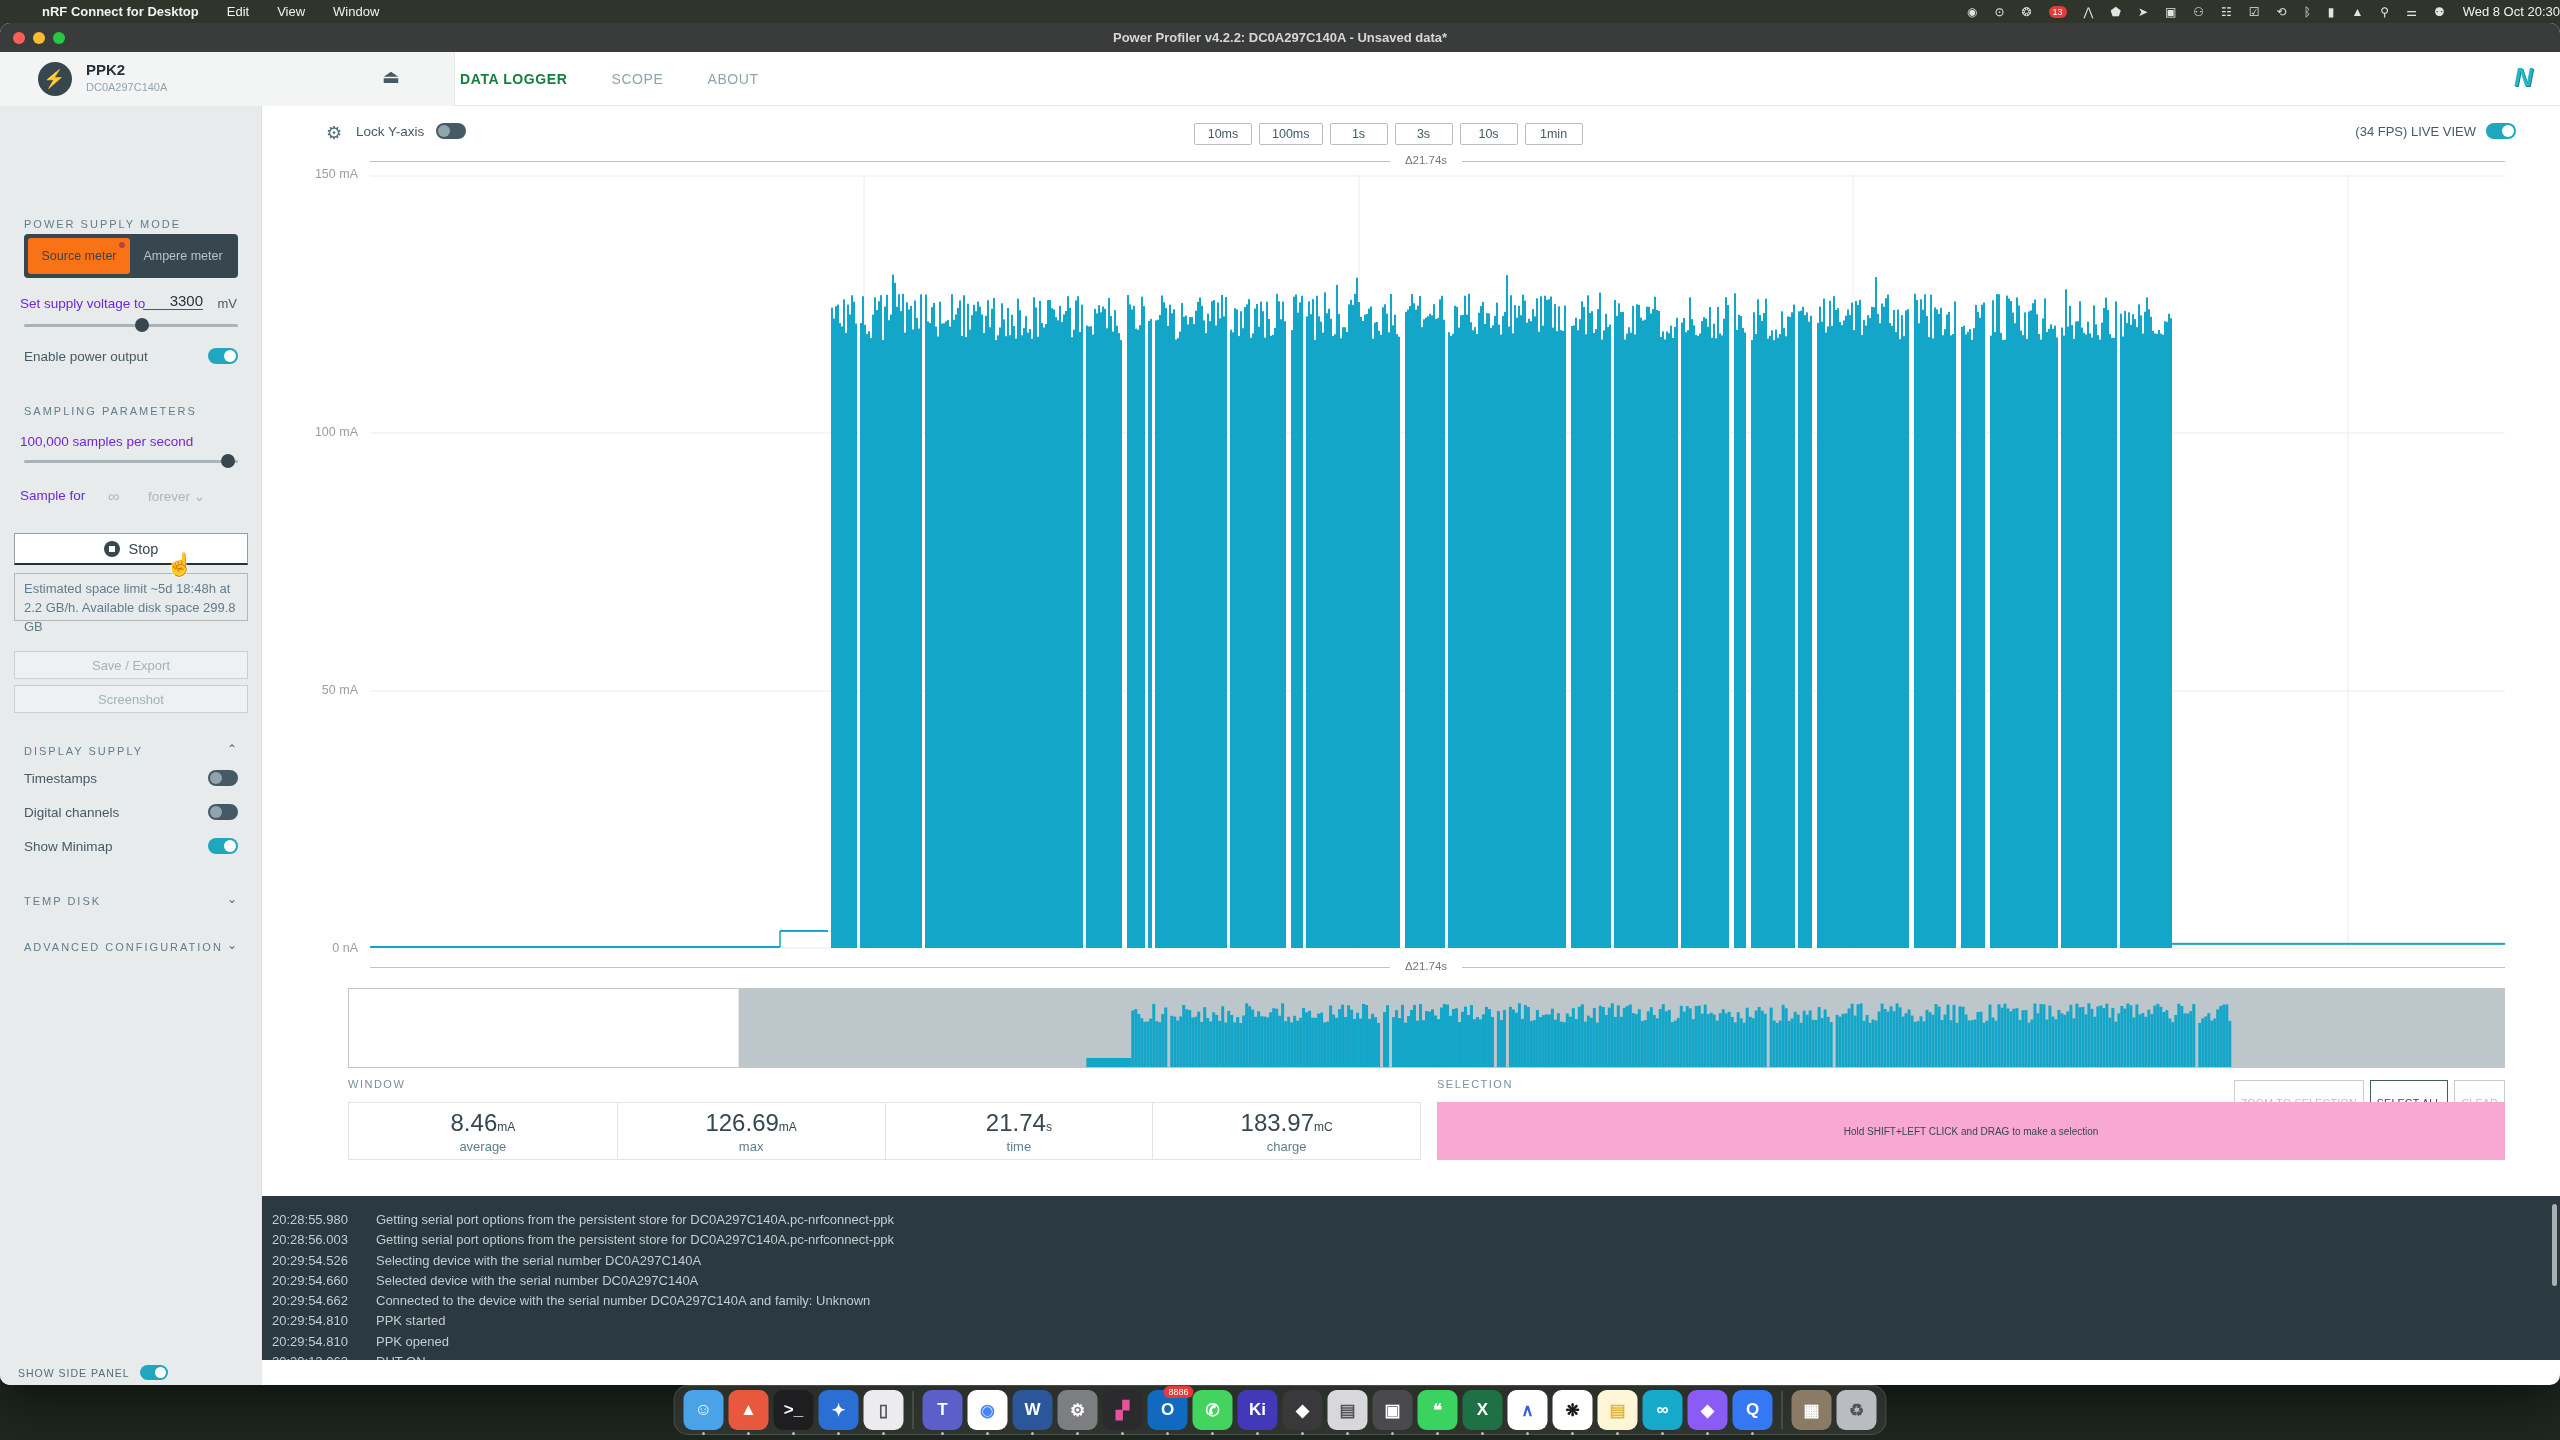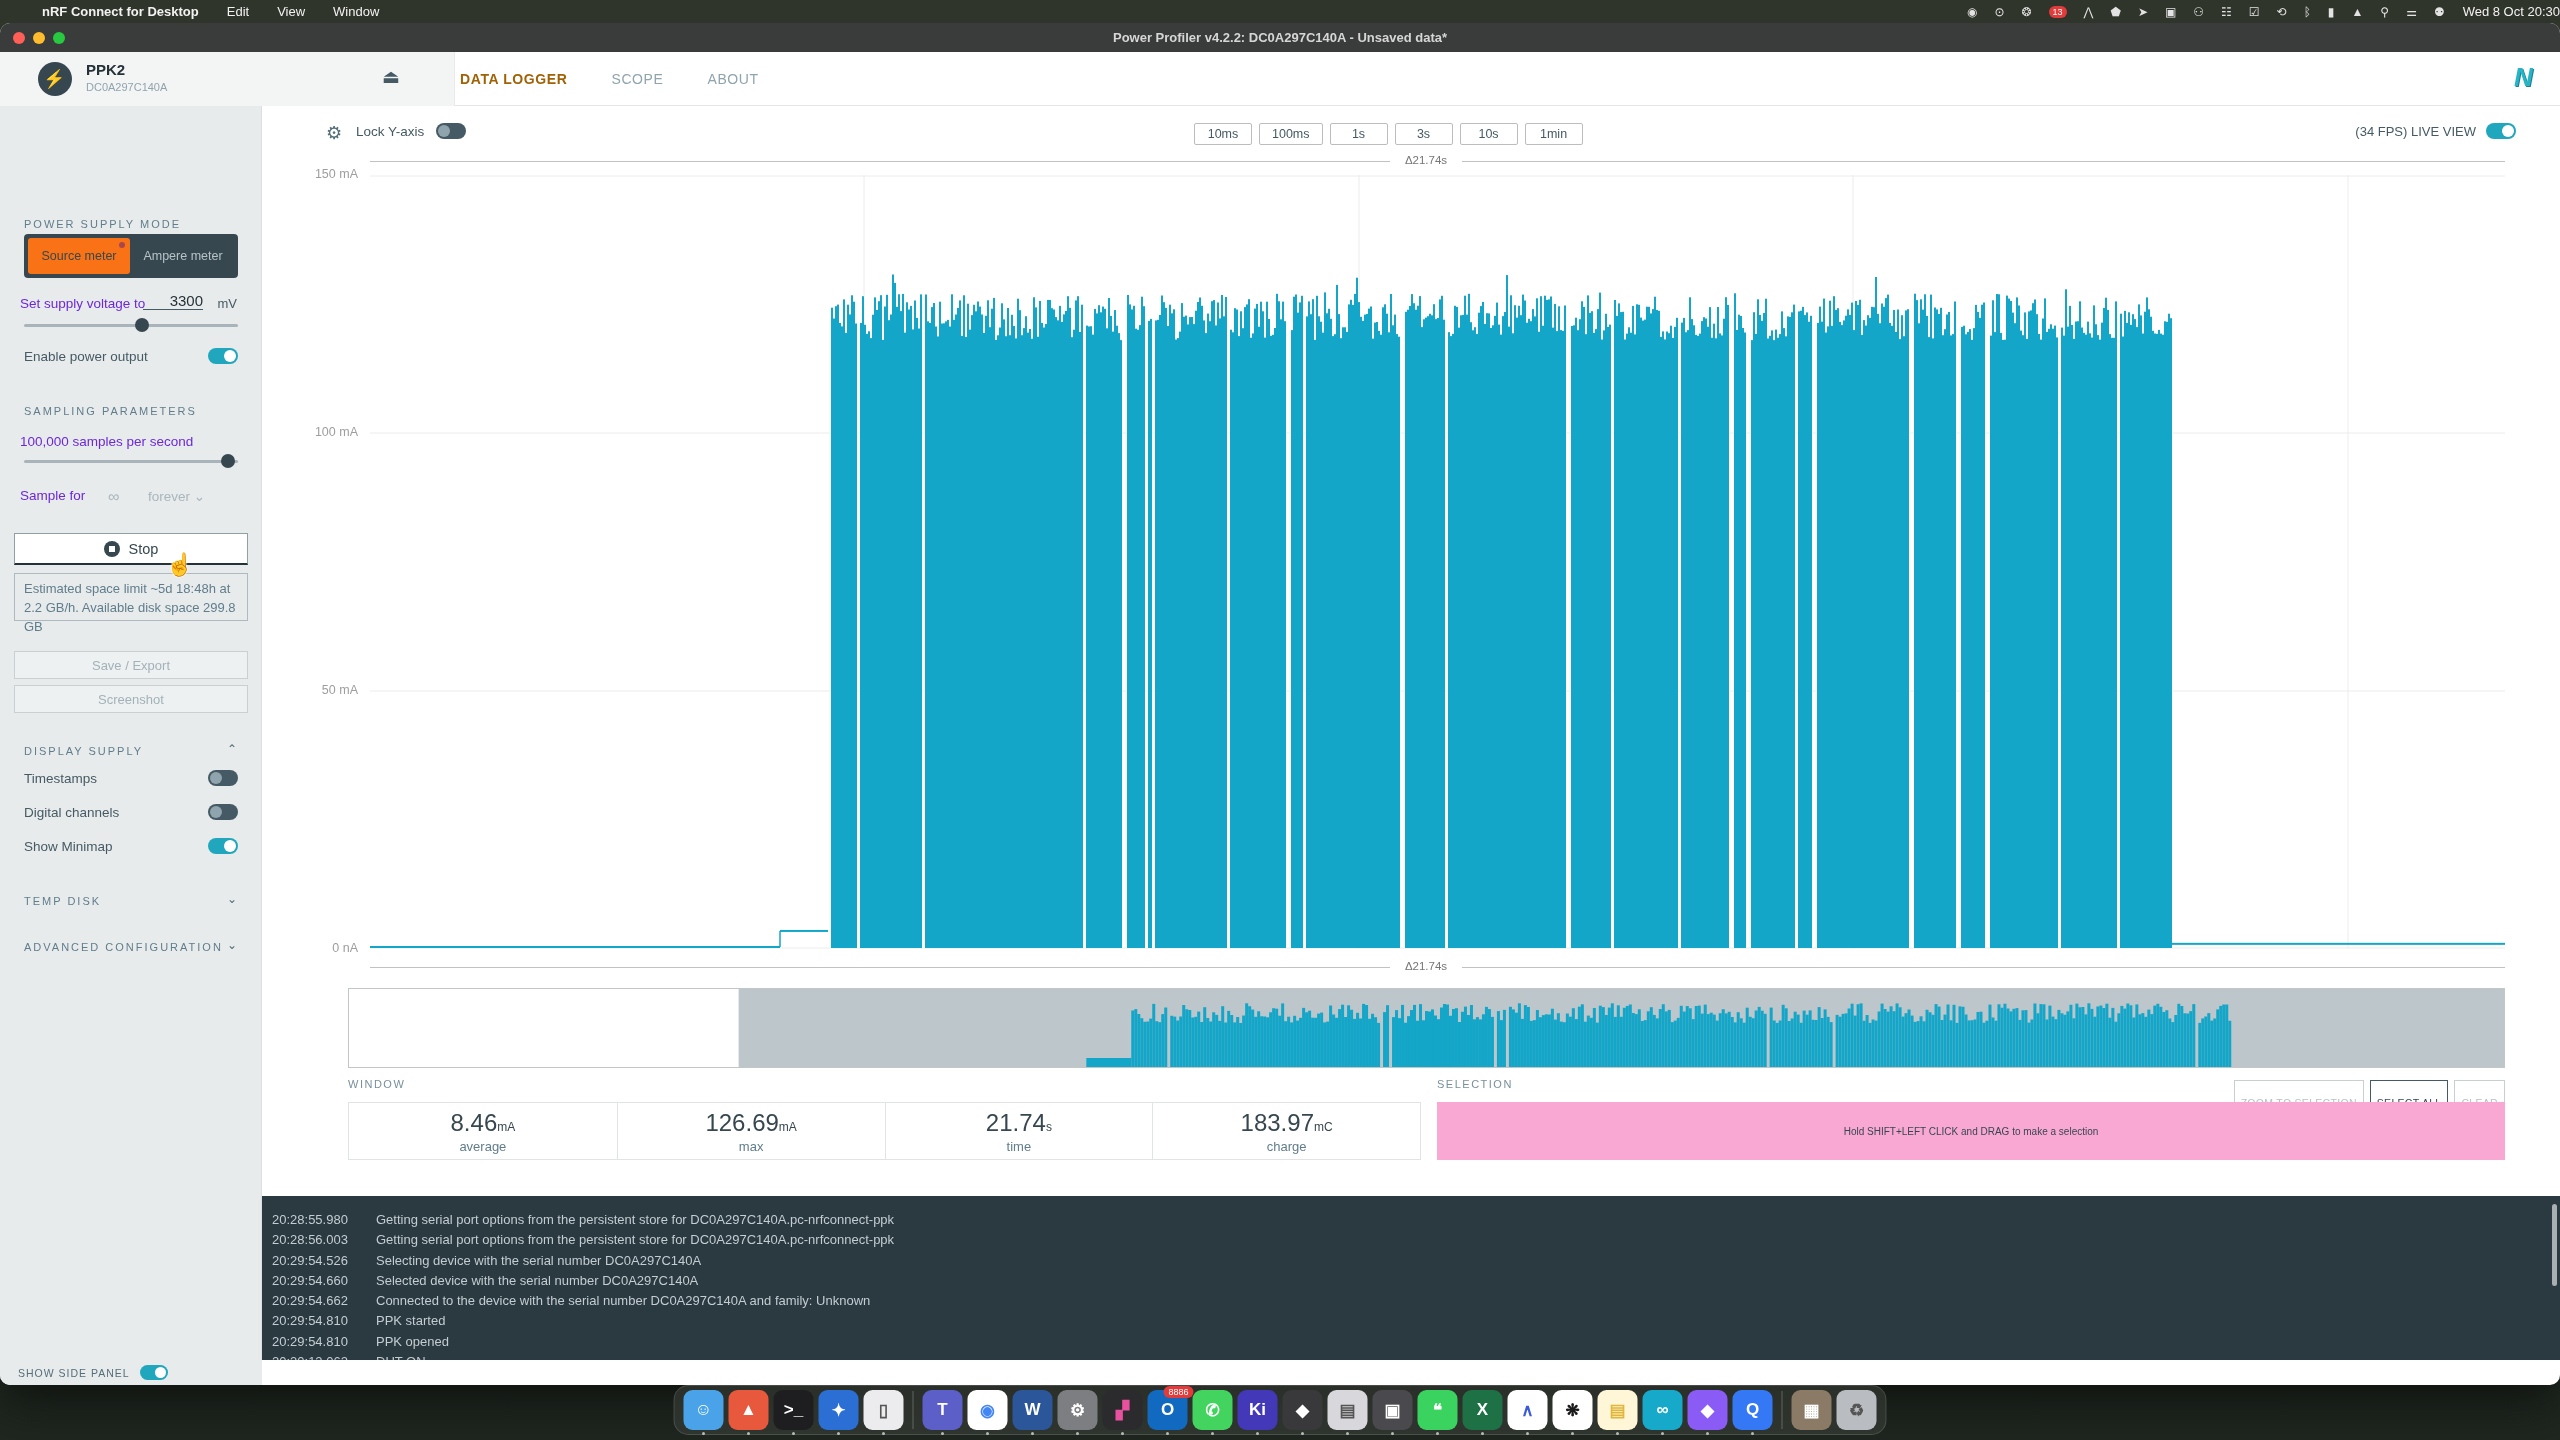--- a/index.html
+++ b/index.html
@@ -30,21 +30,21 @@
   
   .appheader { position:absolute; left:0; top:29px; right:0; height:54px; background:#fff; border-bottom:1px solid #e4e6e6; }
   .devicecell { position:absolute; left:0; top:0; width:455px; height:54px; background:#f3f5f5; border-right:1px solid #e8eaea; }
   .devicon { position:absolute; left:38px; top:10px; width:34px; height:34px; border-radius:50%; background:#37474f;
     color:#fff; display:flex; align-items:center; justify-content:center; font-size:18px; }
   .devname { position:absolute; left:86px; top:9px; font-size:15px; font-weight:bold; color:#263238; }
   .devserial { position:absolute; left:86px; top:29px; font-size:11px; color:#90a4ae; }
   .eject { position:absolute; left:382px; top:13px; font-size:19px; color:#455a64; cursor:pointer; }
   .tabs { position:absolute; left:460px; top:0; height:54px; display:flex; align-items:center; gap:44px; }
   .tab { font-size:14px; letter-spacing:.6px; color:#90a4ae; cursor:pointer; }
-  .tab.active { color:#a16207; font-weight:bold; }
+  .tab.active { color:#15803d; font-weight:bold; }
   .nordic { position:absolute; right:12px; top:10px; width:34px; height:34px; font-weight:bold; font-size:26px;
     color:#27b5c4; text-shadow:1px 1px 0 #1b7fa0; font-style:italic; }
 
   
   .sidebar { position:absolute; left:0; top:83px; width:262px; bottom:25px; background:#e8ebec; border-right:1px solid #dcdfe0; }
   .shead { position:absolute; left:24px; font-size:11px; letter-spacing:2px; color:#607d8b; }
   .schev { position:absolute; right:24px; font-size:12px; color:#546e7a; }
   .seg { position:absolute; left:24px; top:128px; width:214px; height:44px; background:#37474f; border-radius:4px;
     display:flex; padding:4px; gap:2px; }
   .segbtn { flex:1; border:none; border-radius:3px; font-size:12.5px; background:transparent; color:#b6c2c8; position:relative; cursor:pointer; font-family:inherit;}

